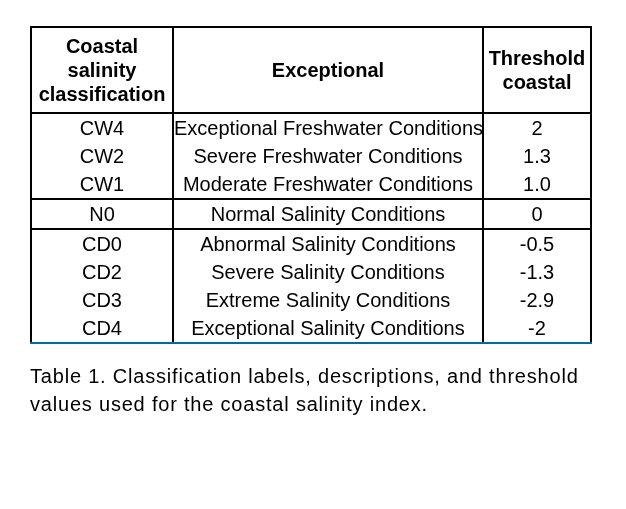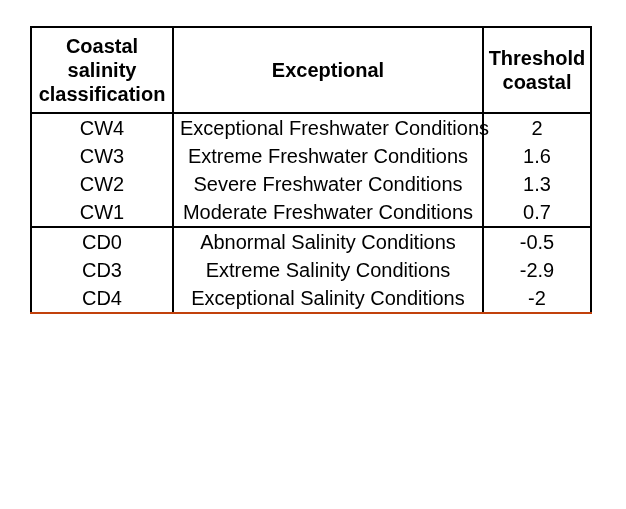--- a/index.html
+++ b/index.html
@@ -19,39 +19,39 @@
     border-collapse: collapse;
     width: 562px;
     table-layout: fixed;
   }
   col.c1 { width: 142px; }
   col.c2 { width: 310px; }
   col.c3 { width: 108px; }
   th, td {
     border-left: 2px solid #000;
     border-right: 2px solid #000;
-    padding: 0 6px;
+    padding: 0 0;
     font-size: 20px;
     line-height: 28px;
     text-align: center;
     vertical-align: middle;
     white-space: nowrap;
   }
   thead th {
     border-top: 2px solid #000;
     border-bottom: 2px solid #000;
     font-weight: bold;
     font-size: 20px;
     line-height: 24px;
     padding: 6px 4px;
     white-space: normal;
   }
   
   tr.sep-top td { border-top: 2px solid #000; }
-  tbody tr:last-child td { border-bottom: 2px solid #c2410c; }
+  tbody tr:last-child td { border-bottom: 2px solid #0369a1; }
   .caption {
     margin-top: 18px;
     font-size: 20px;
     line-height: 28px;
     letter-spacing: 0.8px;
     max-width: 562px;
   }
 </style>
 </head>
 <body>
@@ -70,46 +70,52 @@
       <th>Threshold coastal</th>
     </tr>
   </thead>
   <tbody id="tbody">
         <tr>
           <td>CW4</td>
           <td>Exceptional Freshwater Conditions</td>
           <td>2</td>
         </tr>
         <tr>
-          <td>CW3</td>
-          <td>Extreme Freshwater Conditions</td>
-          <td>1.6</td>
-        </tr>
-        <tr>
           <td>CW2</td>
           <td>Severe Freshwater Conditions</td>
           <td>1.3</td>
         </tr>
         <tr>
           <td>CW1</td>
           <td>Moderate Freshwater Conditions</td>
-          <td>0.7</td>
+          <td>1.0</td>
+        </tr>
+        <tr class="sep-top">
+          <td>N0</td>
+          <td>Normal Salinity Conditions</td>
+          <td>0</td>
         </tr>
         <tr class="sep-top">
           <td>CD0</td>
           <td>Abnormal Salinity Conditions</td>
           <td>-0.5</td>
+        </tr>
+        <tr>
+          <td>CD2</td>
+          <td>Severe Salinity Conditions</td>
+          <td>-1.3</td>
         </tr>
         <tr>
           <td>CD3</td>
           <td>Extreme Salinity Conditions</td>
           <td>-2.9</td>
         </tr>
         <tr>
           <td>CD4</td>
           <td>Exceptional Salinity Conditions</td>
           <td>-2</td>
         </tr>
       </tbody>
 </table>
 
+<div class="caption">Table 1. Classification labels, descriptions, and threshold values used for the coastal salinity index.</div>
 
 </div>
 
 </body></html>

